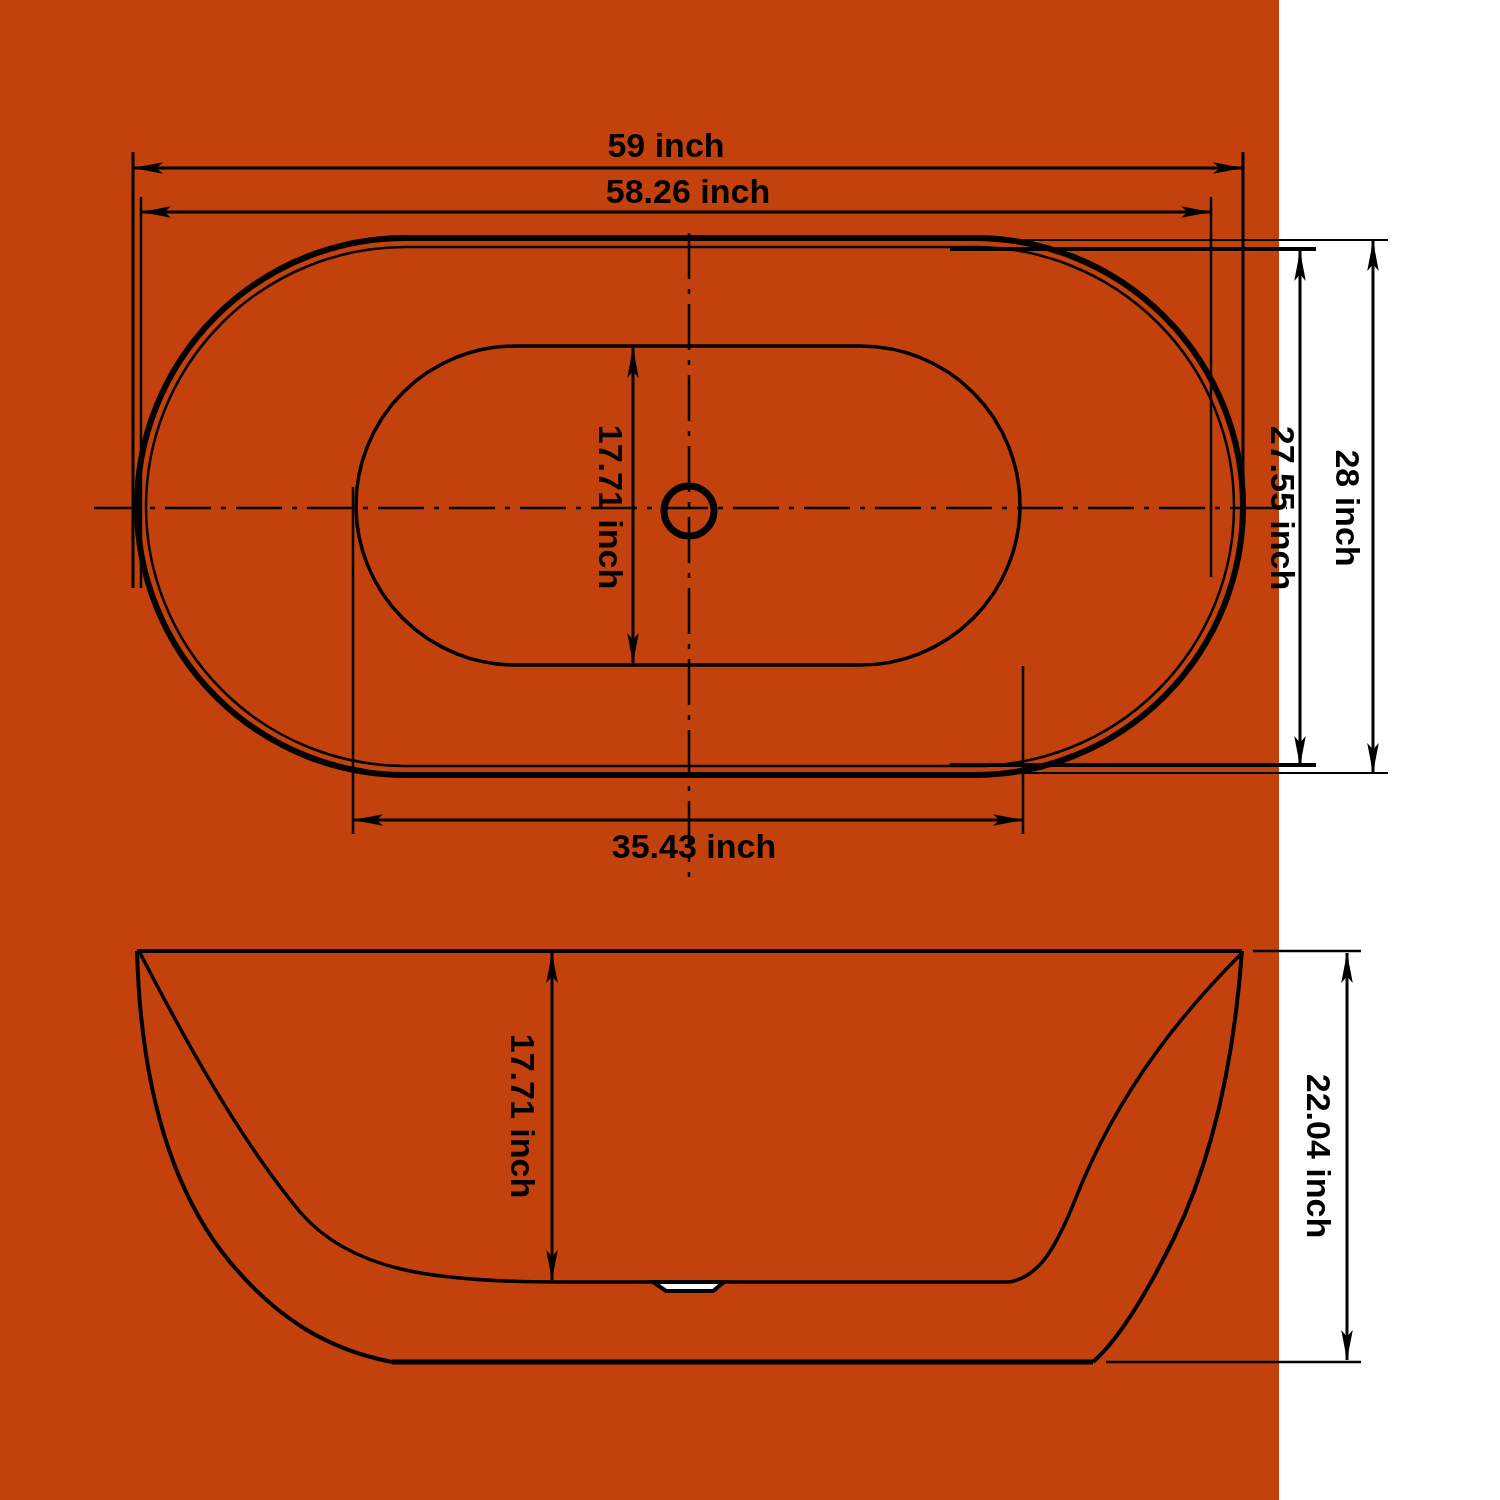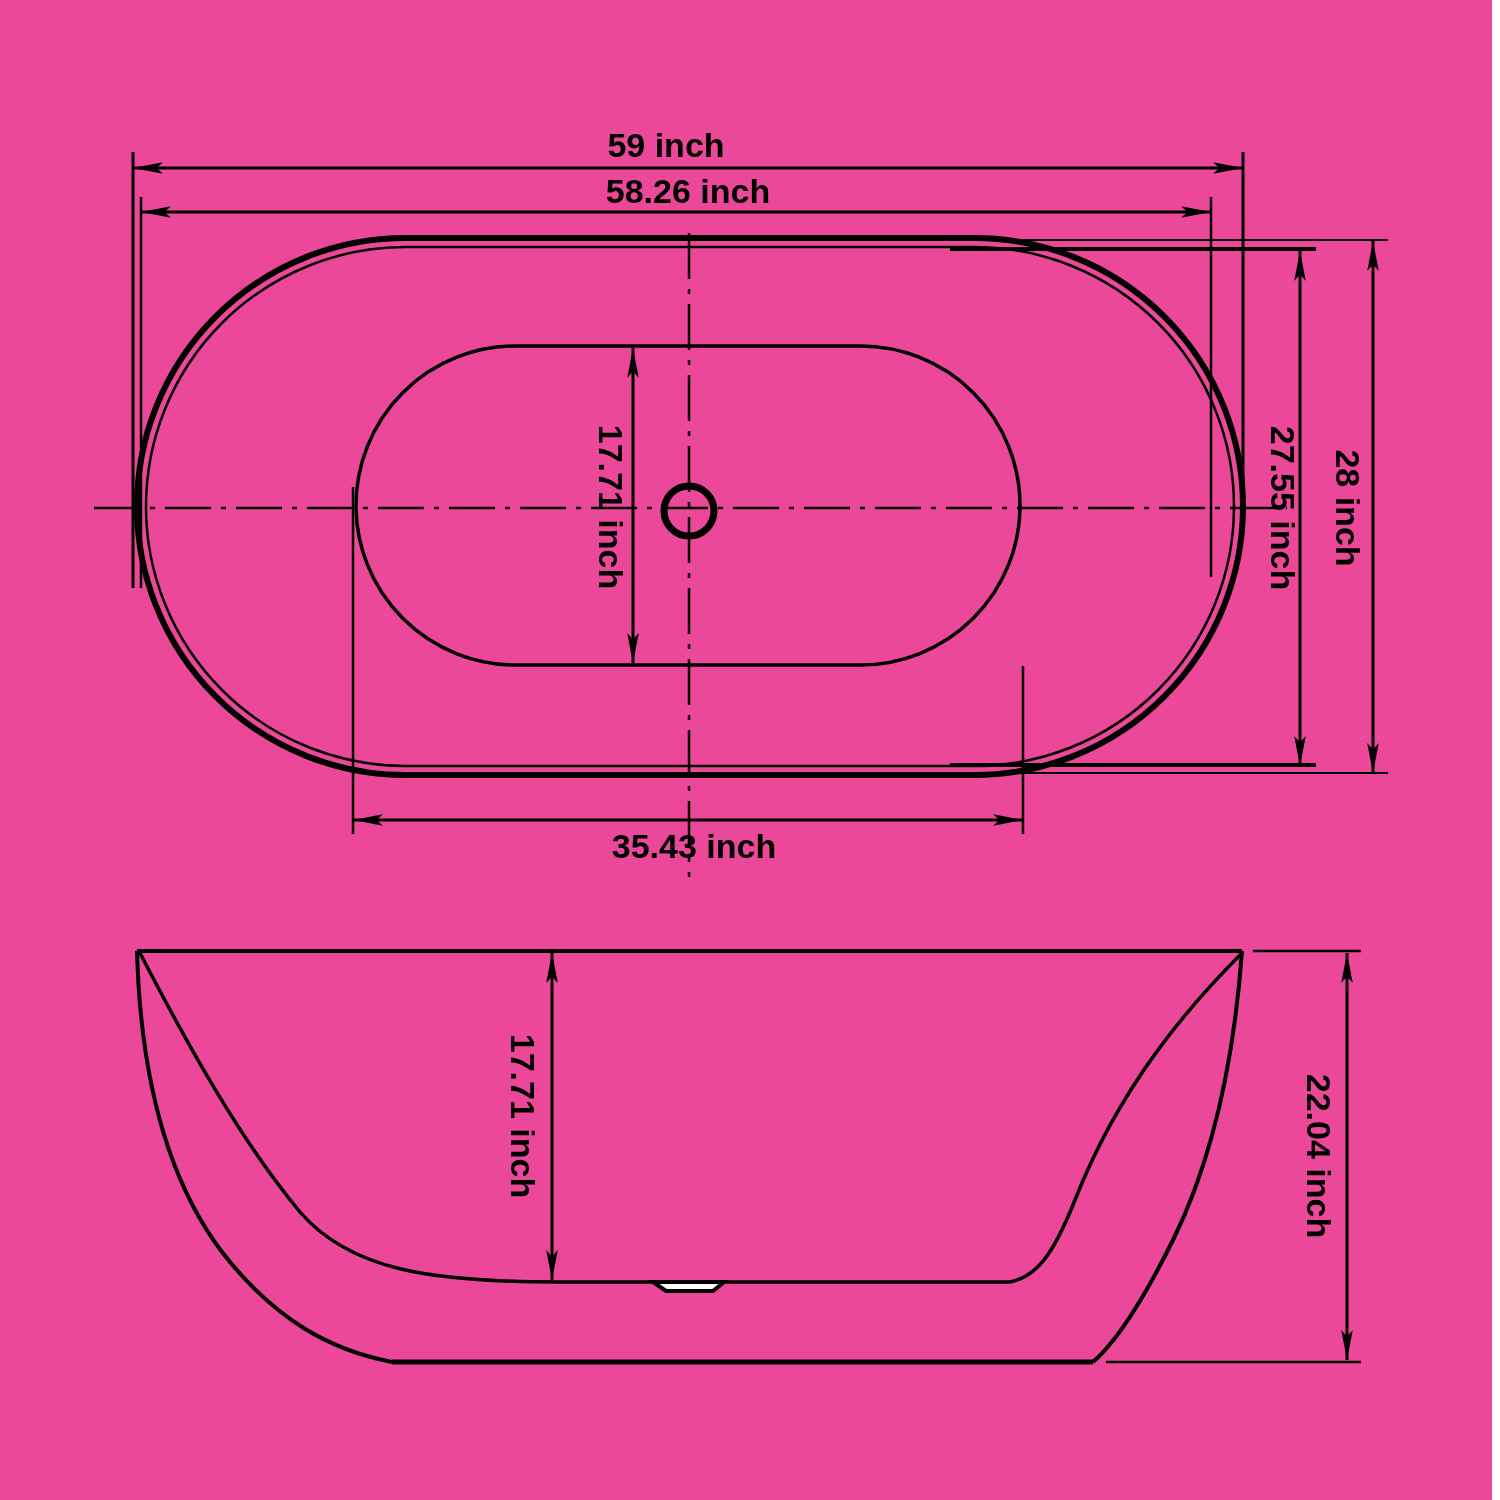--- a/index.html
+++ b/index.html
@@ -1,16 +1,16 @@
 <!DOCTYPE html>
 <html><head>
 <meta charset="utf-8">
 <style>
   html,body{margin:0;padding:0;background:#ffffff;}
-  .sheet{width:1492px;height:1500px;position:relative;background:#ec4899;}
+  .sheet{width:1279px;height:1500px;position:relative;background:#c2410c;}
   svg{display:block;}
   text{
     font-family:"Liberation Sans", sans-serif;
     font-size:34px;
     font-weight:600;
     fill:#000000;
   }
 </style>
 </head>
 <body>

